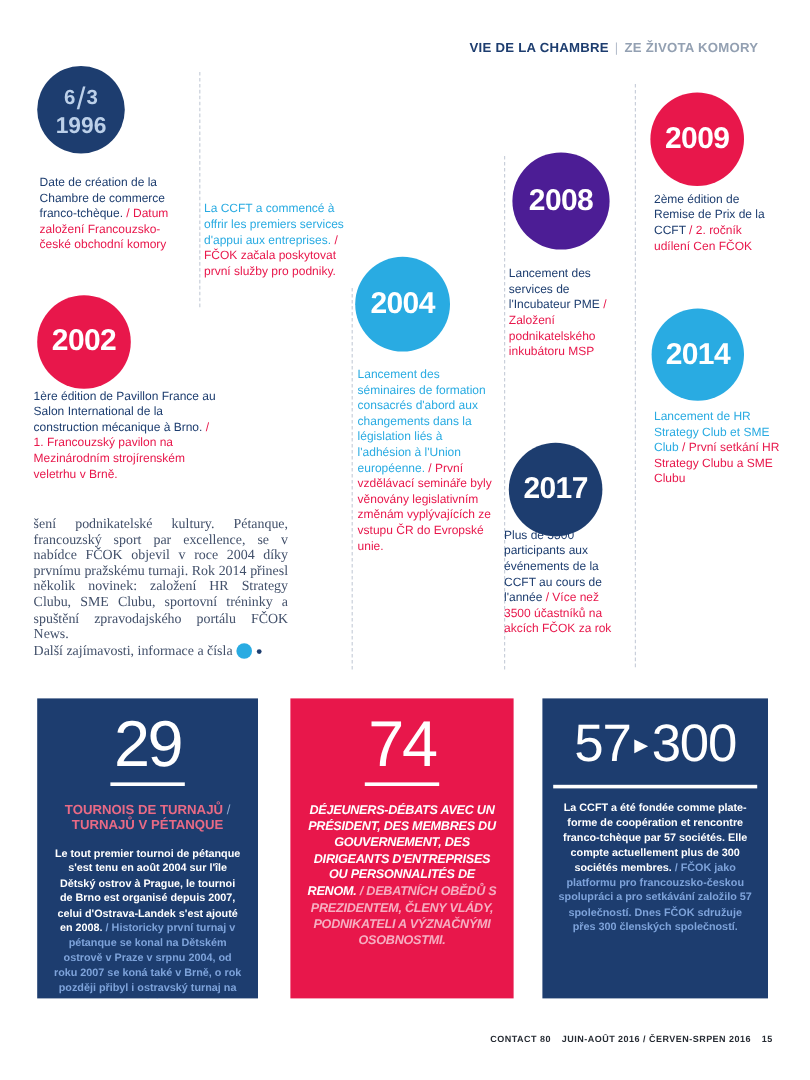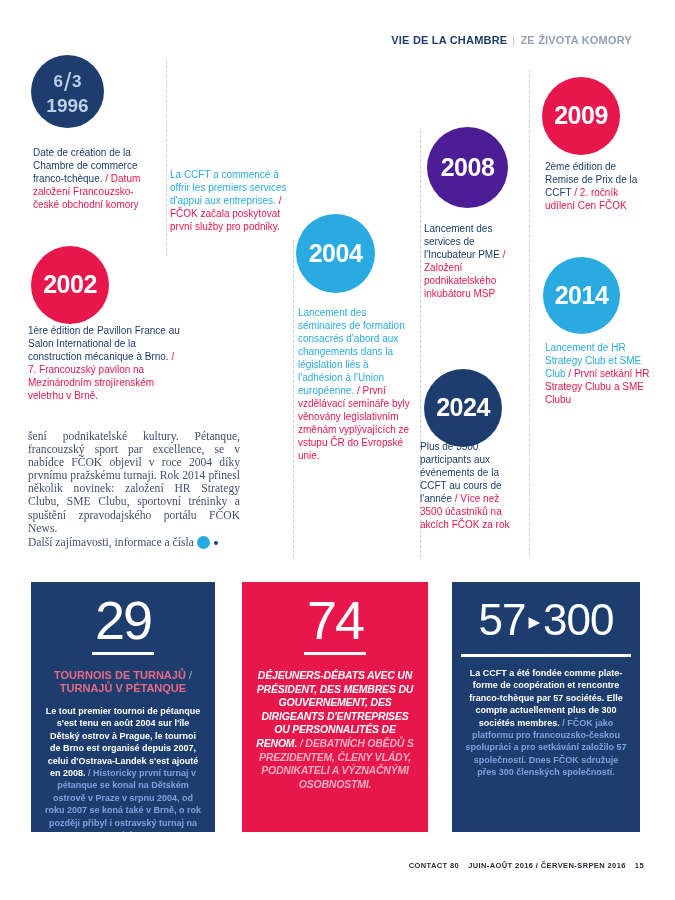--- a/index.html
+++ b/index.html
@@ -111,21 +111,21 @@
   <div class="cap" id="ca1999">
     <span class="fr-c">La CCFT a commencé à offrir les premiers services d'appui aux entreprises.</span>
     <span class="cz-r">/ FČOK začala poskytovat první služby pro podniky.</span>
   </div>
 
   <div class="circle" id="ci2002">
     <div class="yr">2002</div>
   </div>
   <div class="cap" id="ca2002">
     <span class="fr-n">1ère édition de Pavillon France au Salon International de la construction mécanique à Brno.</span>
-    <span class="cz-r">/ 7. Francouzský pavilon na Mezinárodním strojírenském veletrhu v Brně.</span>
+    <span class="cz-r">/ 1. Francouzský pavilon na Mezinárodním strojírenském veletrhu v Brně.</span>
   </div>
 
   <div class="circle" id="ci2004">
     <div class="yr">2004</div>
   </div>
   <div class="cap" id="ca2004">
     <span class="fr-c">Lancement des séminaires de formation consacrés d'abord aux changements dans la législation liés à l'adhésion à l'Union européenne.</span>
     <span class="cz-r">/ První vzdělávací semináře byly věnovány legislativním změnám vyplývajících ze vstupu ČR do Evropské unie.</span>
   </div>
 
@@ -147,21 +147,21 @@
 
   <div class="circle" id="ci2014">
     <div class="yr">2014</div>
   </div>
   <div class="cap" id="ca2014">
     <span class="fr-c">Lancement de HR Strategy Club et SME Club</span>
     <span class="cz-r">/ První setkání HR Strategy Clubu a SME Clubu</span>
   </div>
 
   <div class="circle" id="ci2015">
-    <div class="yr">2024</div>
+    <div class="yr">2017</div>
   </div>
   <div class="cap" id="ca2015">
     <span class="fr-n">Plus de 3500 participants aux événements de la CCFT au cours de l'année</span>
     <span class="cz-r">/ Více než 3500 účastníků na akcích FČOK za rok</span>
   </div>
 
   <div class="article">
     <p>šení podnikatelské kultury. Pétanque, francouzský sport par excellence, se v nabídce FČOK objevil v roce 2004 díky prvnímu pražskému turnaji. Rok 2014 přinesl několik novinek: založení HR Strategy Clubu, SME Clubu, sportovní tréninky a spuštění zpravodajského portálu FČOK News.</p>
     <p><span>Další zajímavosti, informace a čísla</span><span class="end-circle"></span><span class="end-dot"></span></p>
   </div>

